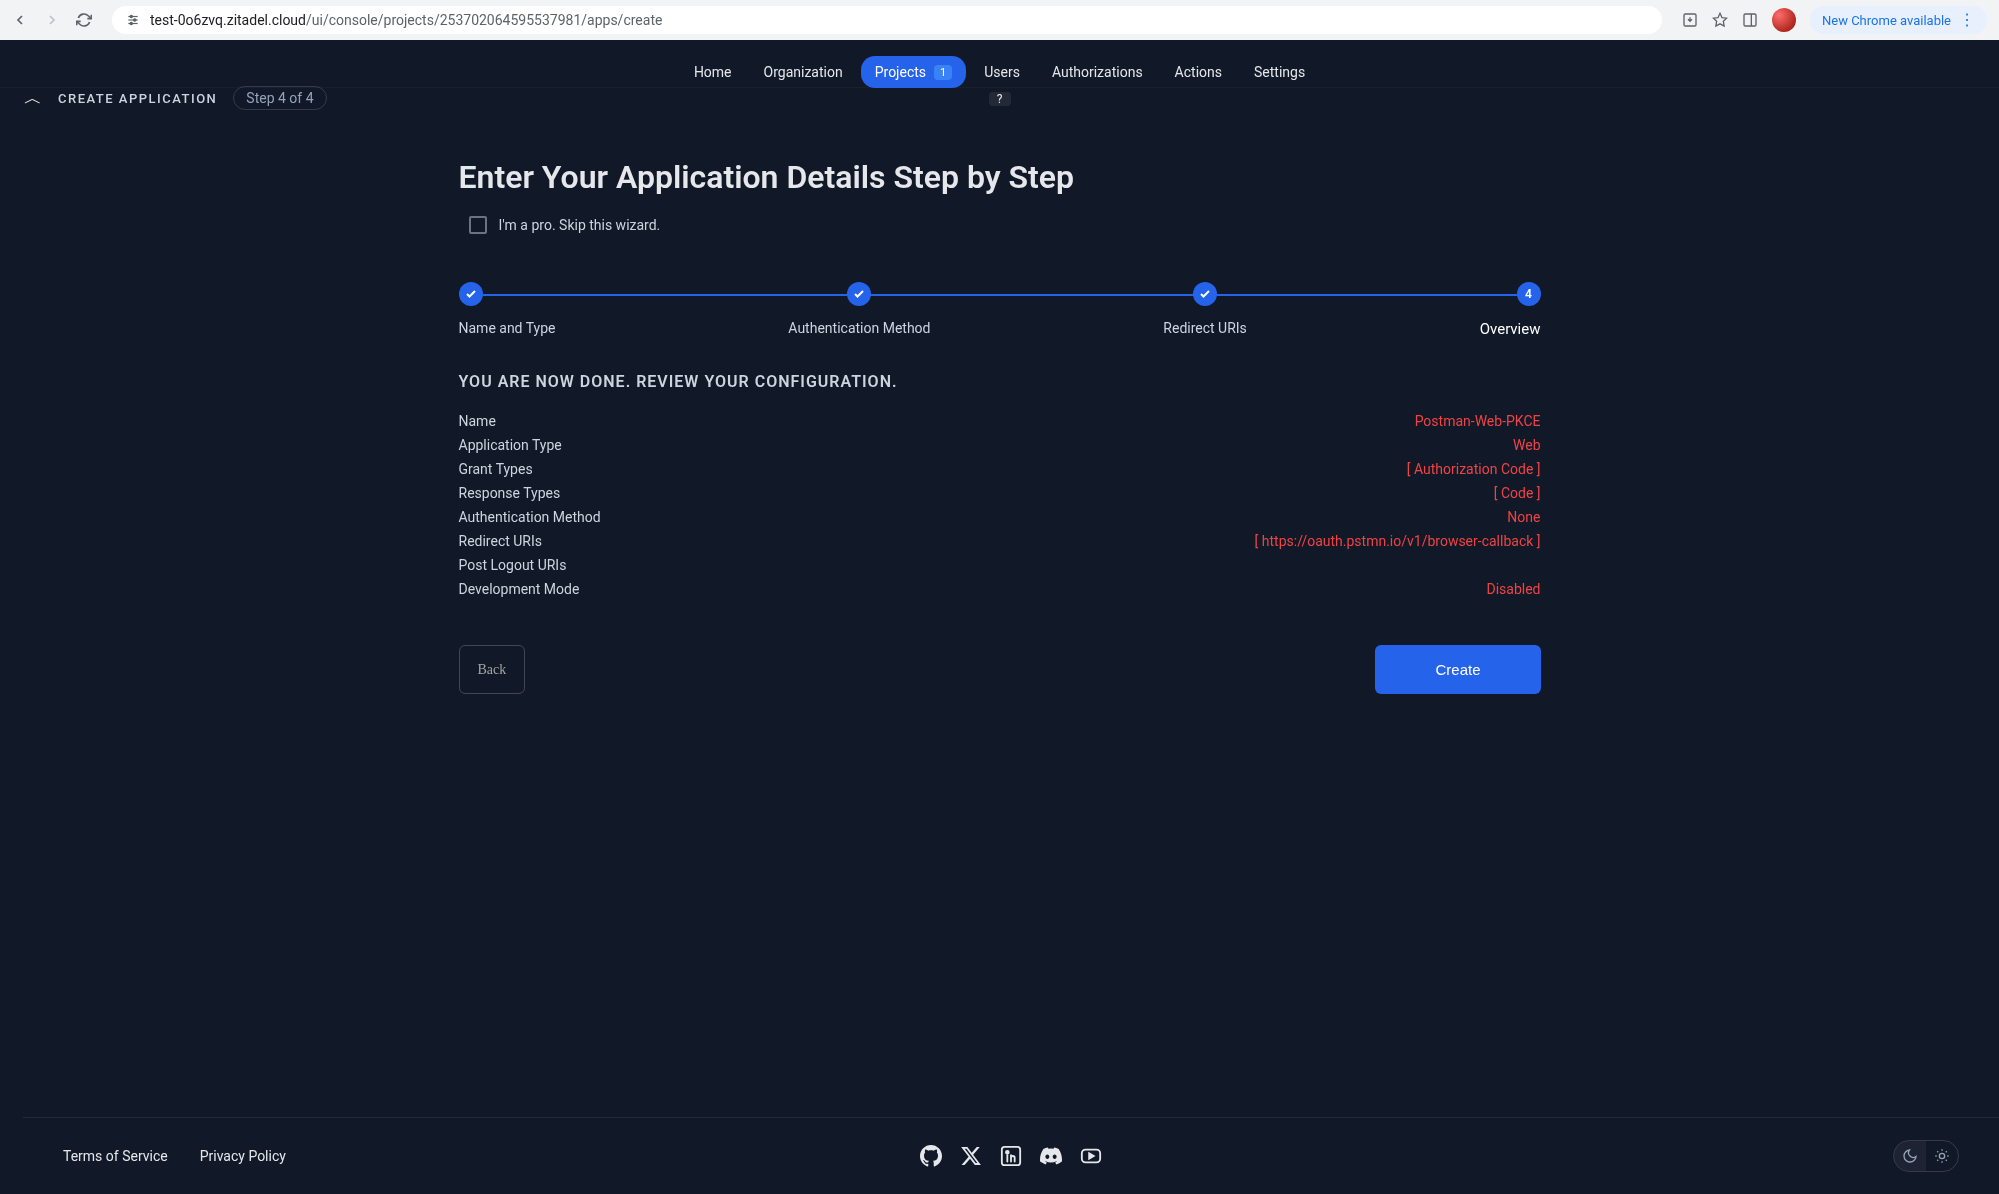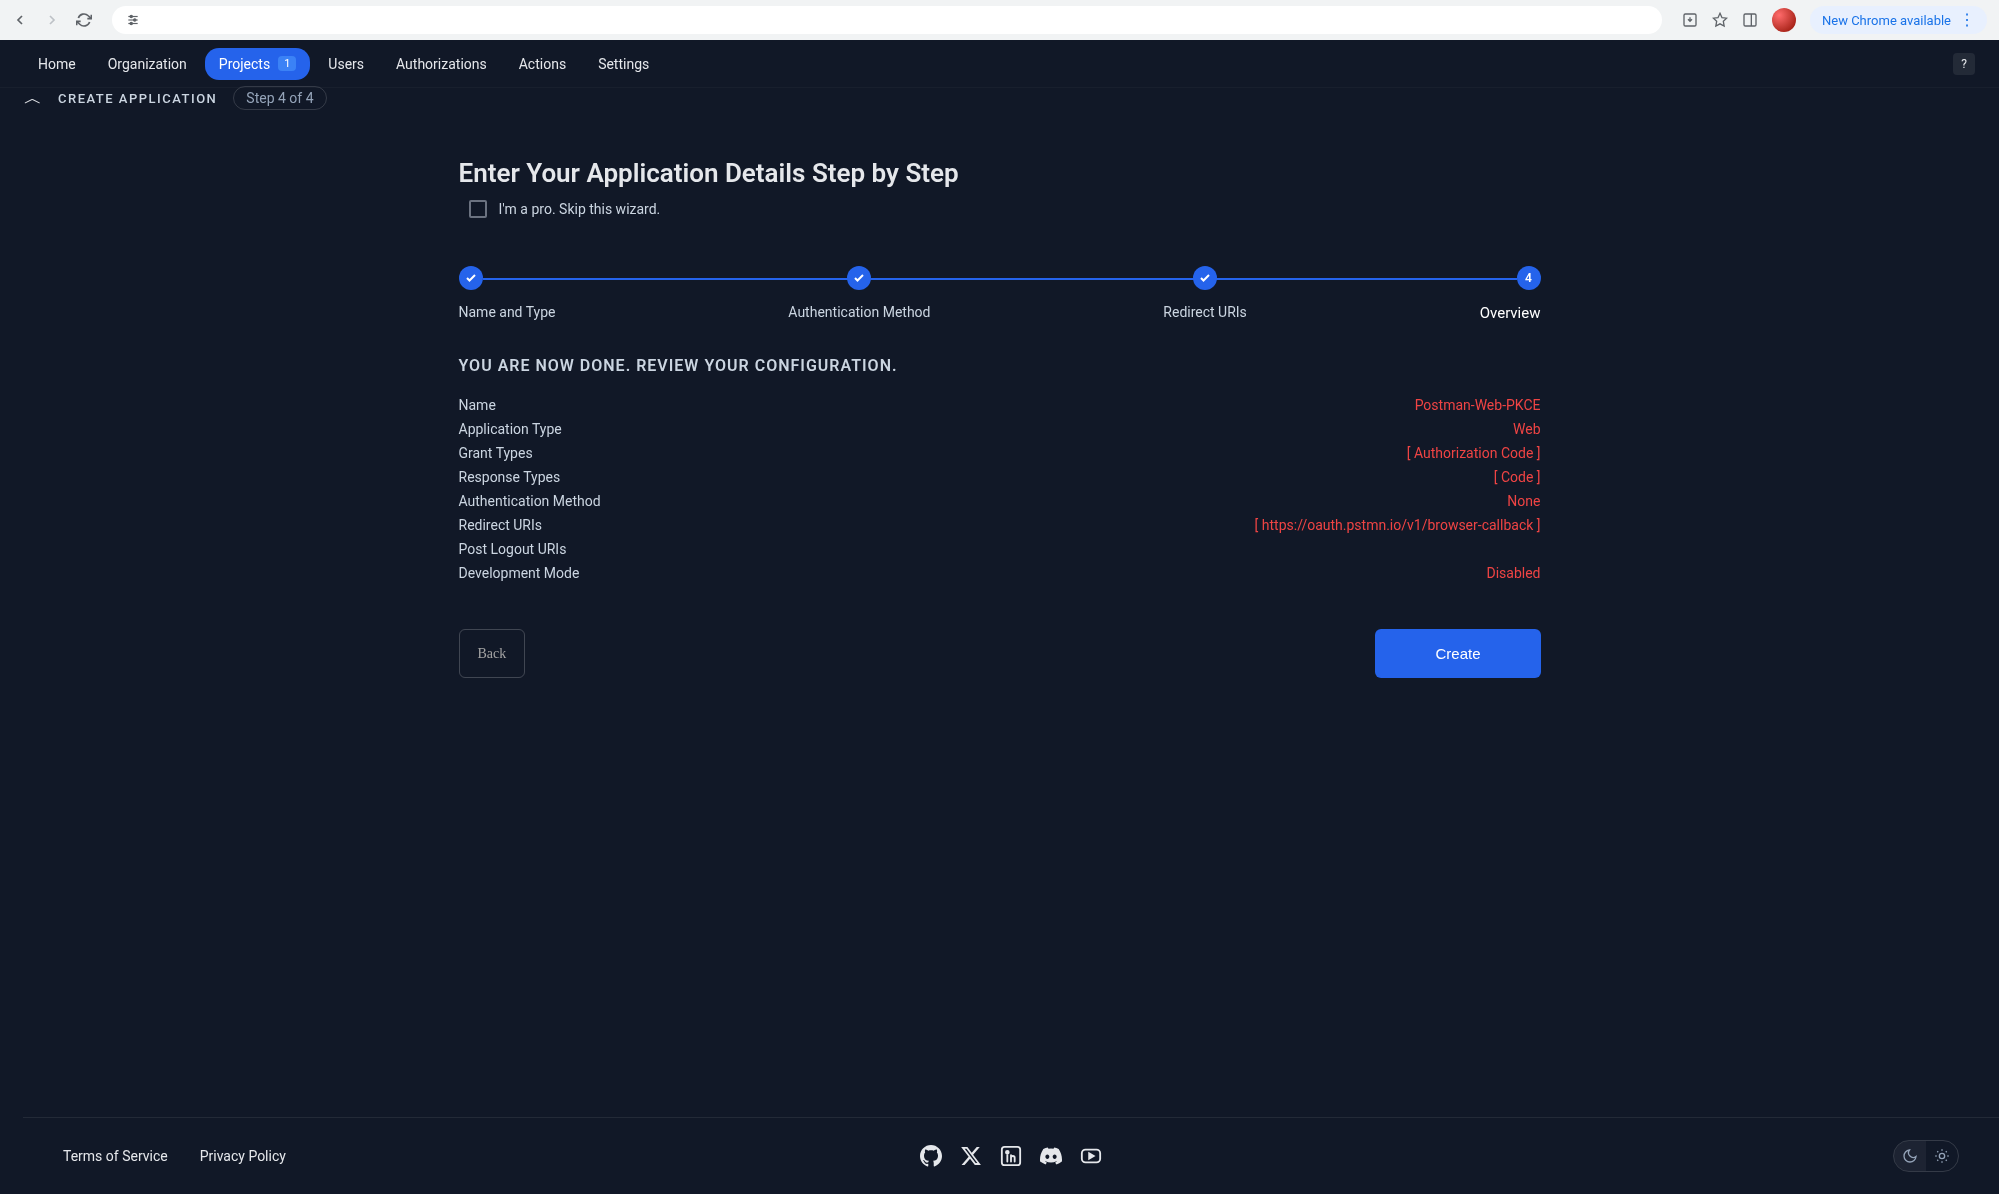--- a/index.html
+++ b/index.html
@@ -18,36 +18,36 @@
     .url-text .path { color: #5f6368; }
     .chrome-right { display: flex; gap: 14px; align-items: center; }
     .chrome-icon { width: 16px; height: 16px; color: #5f6368; cursor: pointer; }
     .devtools-icon { width: 16px; height: 16px; color: #5f6368; cursor: pointer; }
     .avatar { width: 24px; height: 24px; border-radius: 50%; background: radial-gradient(circle at 30% 30%, #ff6b6b, #8e0e00); cursor: pointer; }
     .update-pill { background: #e8f0fe; color: #1a73e8; padding: 6px 12px; border-radius: 16px; font-size: 13px; display: flex; align-items: flex-end; gap: 8px; cursor: pointer; }
     .menu-dots { color: #1a73e8; font-size: 16px; line-height: 1; }
     
     
     .app { background: #111827; color: #e5e7eb; min-height: calc(100vh - 40px); display: flex; flex-direction: column; }
-    .topnav { height: 48px; display: flex; align-items: center; padding: 0 24px; gap: 4px; border-bottom: 1px solid rgba(255,255,255,0.03); justify-content: space-between; }
+    .topnav { height: 48px; display: flex; align-items: center; padding: 16px 24px; gap: 4px; border-bottom: 1px solid rgba(255,255,255,0.03); justify-content: space-between; flex-direction: column; }
     .topnav-left { display: flex; align-items: center; gap: 4px; }
     .nav-item { padding: 8px 14px; font-size: 14px; color: #e5e7eb; cursor: pointer; border-radius: 14px; }
     .nav-item.active { background: #2563eb; color: #fff; display: flex; align-items: center; gap: 8px; }
     .nav-badge { background: #3b82f6; color: #fff; font-size: 11px; padding: 1px 6px; border-radius: 4px; }
     .help-btn { width: 22px; height: 22px; background: rgba(255,255,255,0.08); border-radius: 4px; display: flex; align-items: center; justify-content: center; font-size: 12px; color: #e5e7eb; cursor: pointer; }
     
     .crumb-bar { display: flex; align-items: center; gap: 16px; padding: 0 24px 8px 24px; margin-top: -2px; }
     .chevron-up { color: #e5e7eb; cursor: pointer; font-size: 18px; }
     .crumb-title { font-size: 13px; letter-spacing: 1.5px; text-transform: uppercase; color: #cbd5e1; font-weight: 500; }
     .step-pill { border: 1px solid rgba(255,255,255,0.15); border-radius: 14px; padding: 3px 12px; font-size: 14px; color: #94a3b8; }
     
     .content { flex: 1; padding: 40px 0 60px; }
     .container { max-width: 1130px; margin: 0 auto; padding: 0 24px; }
     
-    .page-title { font-size: 26px; font-weight: 600; color: #e5e7eb; margin-bottom: 12px; }
+    .page-title { font-size: 32px; font-weight: 600; color: #e5e7eb; margin-bottom: 20px; }
     
     .skip-row { display: flex; align-items: center; gap: 12px; margin-left: 10px; margin-bottom: 48px; }
     .checkbox { width: 18px; height: 18px; border: 2px solid #6b7280; border-radius: 2px; cursor: pointer; }
     .skip-label { font-size: 14px; color: #cbd5e1; cursor: pointer; }
     
     .stepper { position: relative; margin-bottom: 20px; }
     .step-line { position: absolute; top: 12px; left: 24px; right: 24px; height: 2px; background: #2563eb; }
     .steps { display: flex; justify-content: space-between; position: relative; }
     .step-node { display: flex; flex-direction: column; align-items: center; }
     .step-node.left { align-items: flex-start; }
@@ -93,20 +93,21 @@
   </div>
   <div class="url-bar">
     <svg class="tune-icon" viewBox="0 0 24 24" fill="none" stroke="currentColor" stroke-width="2">
         <line x1="4" y1="6" x2="20" y2="6"></line>
         <line x1="4" y1="12" x2="20" y2="12"></line>
         <line x1="4" y1="18" x2="20" y2="18"></line>
         <circle cx="9" cy="6" r="2" fill="currentColor"></circle>
         <circle cx="15" cy="12" r="2" fill="currentColor"></circle>
         <circle cx="9" cy="18" r="2" fill="currentColor"></circle>
       </svg>
+    <span class="url-text"><span class="host">test-0o6zvq.zitadel.cloud</span><span class="path">/ui/console/projects/253702064595537981/apps/create</span></span>
   </div>
   <div class="chrome-right">
     <svg class="chrome-icon" viewBox="0 0 24 24" fill="none" stroke="currentColor" stroke-width="2">
         <rect x="3" y="3" width="18" height="18" rx="2"></rect>
         <path d="M12 8v5M9 11l3 3 3-3"></path>
       </svg>
     <svg class="chrome-icon" viewBox="0 0 24 24" fill="none" stroke="currentColor" stroke-width="2">
         <polygon points="12 2 15 8.5 22 9.3 17 14 18.2 21 12 17.8 5.8 21 7 14 2 9.3 9 8.5 12 2"></polygon>
       </svg>
     <svg class="devtools-icon" viewBox="0 0 24 24" fill="none" stroke="currentColor" stroke-width="2">

